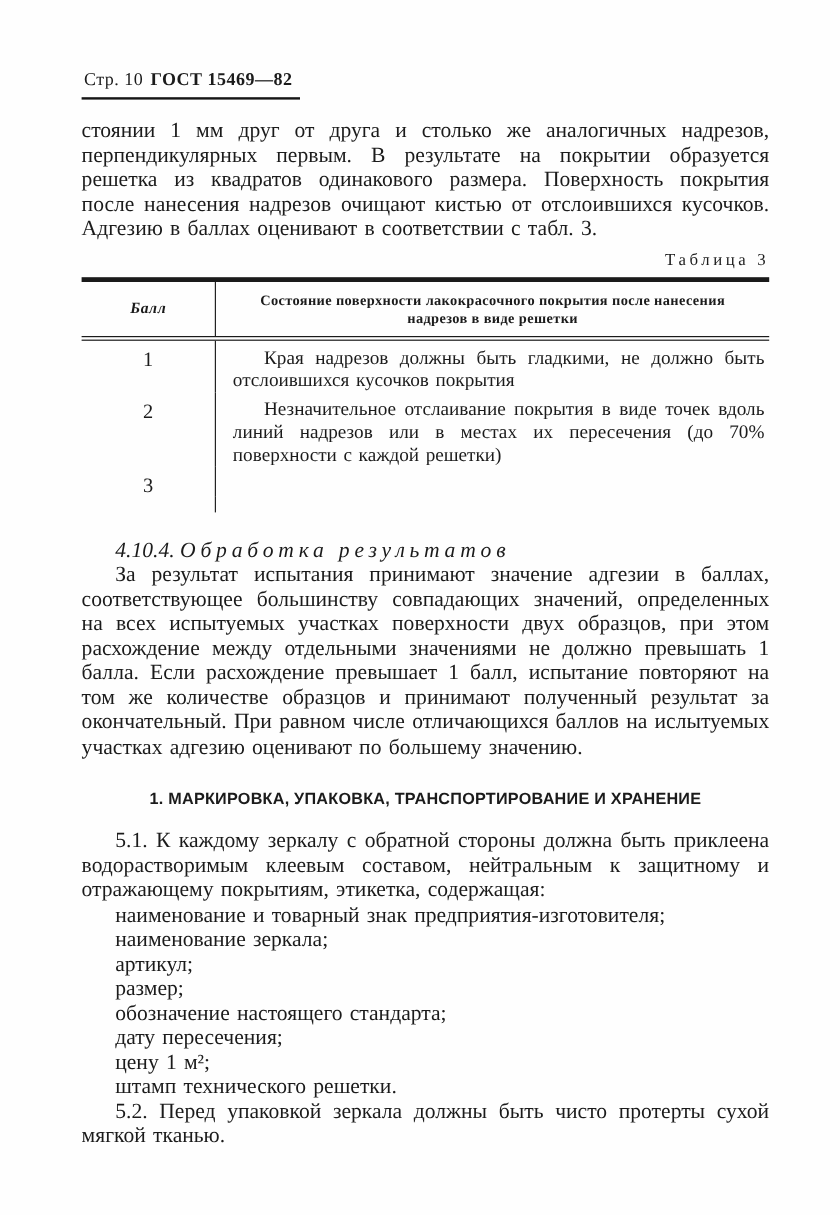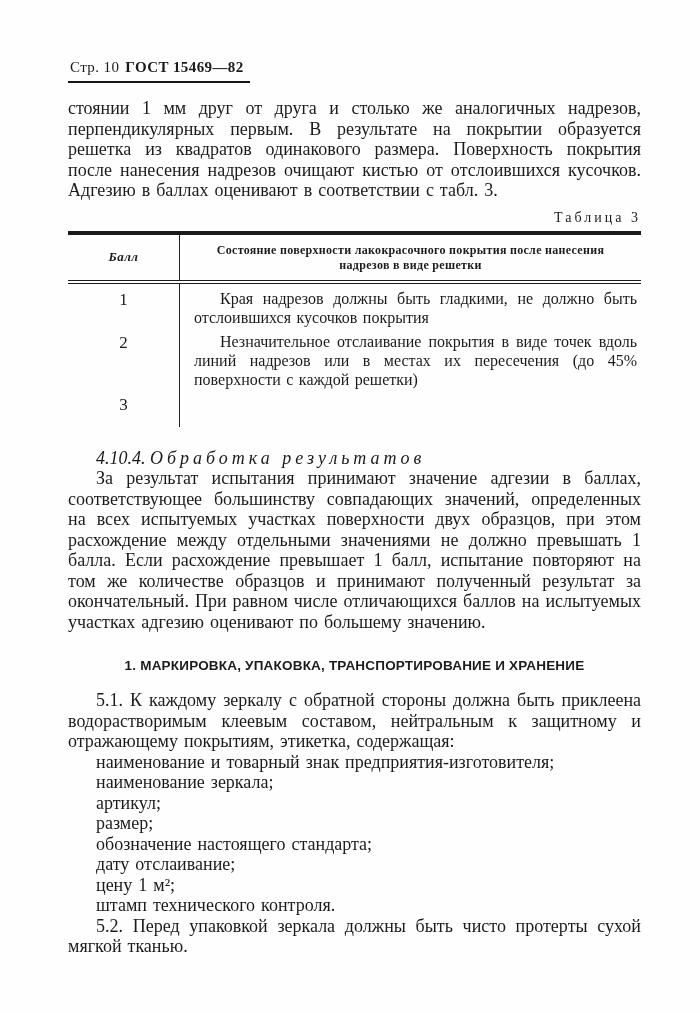--- a/index.html
+++ b/index.html
@@ -86,21 +86,21 @@
       <div class="t-col1">Балл</div>
       <div class="t-col2">Состояние поверхности лакокрасочного покрытия после нанесения надрезов в виде решетки</div>
     </div>
     <div class="t-body">
       <div class="t-row">
         <div class="t-col1">1</div>
         <div class="t-col2">Края надрезов должны быть гладкими, не должно быть отслоившихся кусочков покрытия</div>
       </div>
       <div class="t-row">
         <div class="t-col1">2</div>
-        <div class="t-col2">Незначительное отслаивание покрытия в виде точек вдоль линий надрезов или в местах их пересечения (до 45% поверхности с каждой решетки)</div>
+        <div class="t-col2">Незначительное отслаивание покрытия в виде точек вдоль линий надрезов или в местах их пересечения (до 70% поверхности с каждой решетки)</div>
       </div>
       <div class="t-row">
         <div class="t-col1">3</div>
       </div>
       <div class="t-spacer">
           <div></div>
           <div></div>
         </div>
     </div>
   </section>
@@ -114,21 +114,21 @@
     <h2 class="sec5-heading">1. МАРКИРОВКА, УПАКОВКА, ТРАНСПОРТИРОВАНИЕ И ХРАНЕНИЕ</h2>
 
     <p class="body-text mt0 indent">5.1. К каждому зеркалу с обратной стороны должна быть приклеена водорастворимым клеевым составом, нейтральным к защитному и отражающему покрытиям, этикетка, содержащая:</p>
 
     <div class="label-list">
       <div class="li">наименование и товарный знак предприятия-изготовителя;</div>
       <div class="li">наименование зеркала;</div>
       <div class="li">артикул;</div>
       <div class="li">размер;</div>
       <div class="li">обозначение настоящего стандарта;</div>
-      <div class="li">дату отслаивание;</div>
+      <div class="li">дату пересечения;</div>
       <div class="li">цену 1 м²;</div>
-      <div class="li">штамп технического контроля.</div>
+      <div class="li">штамп технического решетки.</div>
     </div>
 
     <p class="body-text mt0 indent">5.2. Перед упаковкой зеркала должны быть чисто протерты сухой мягкой тканью.</p>
   </section>
 
 </div>
 
 </body></html>

